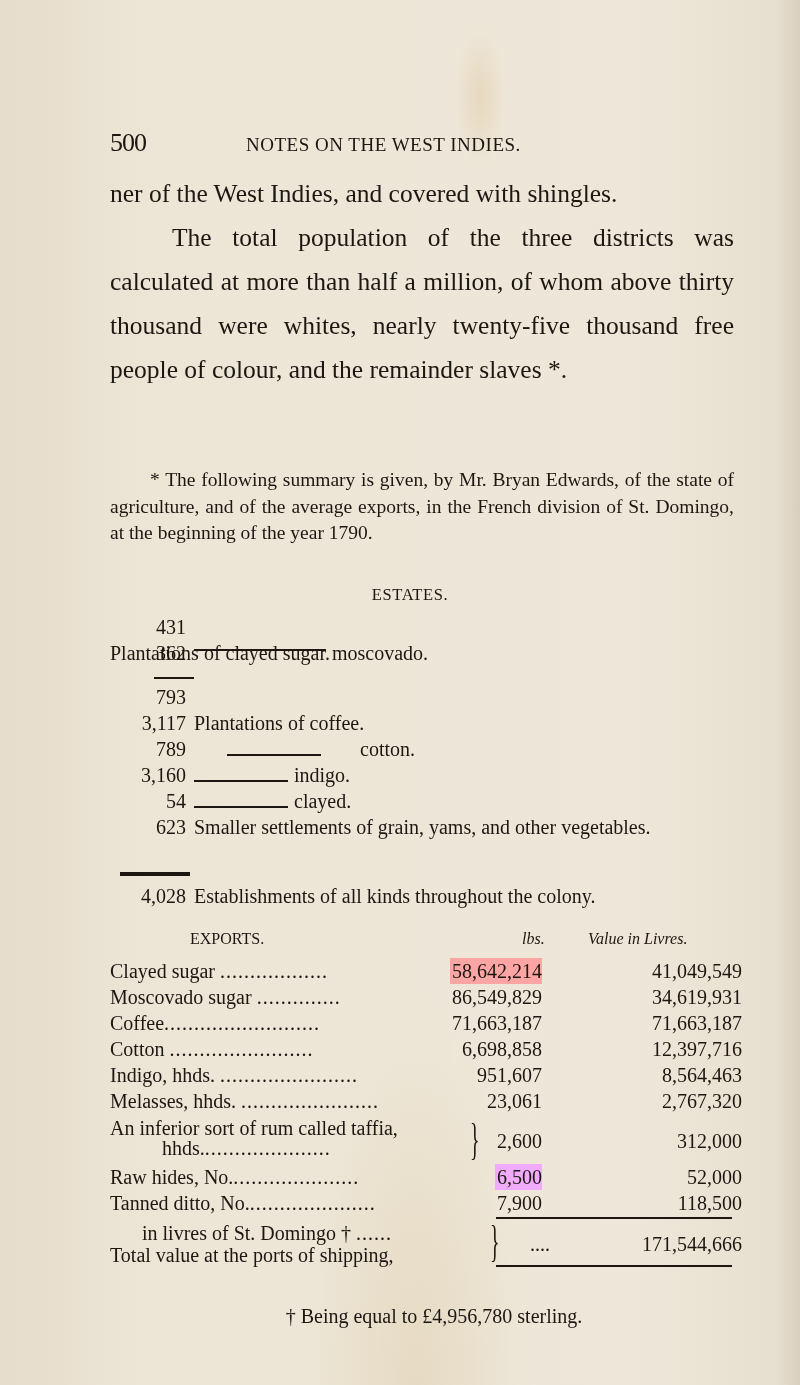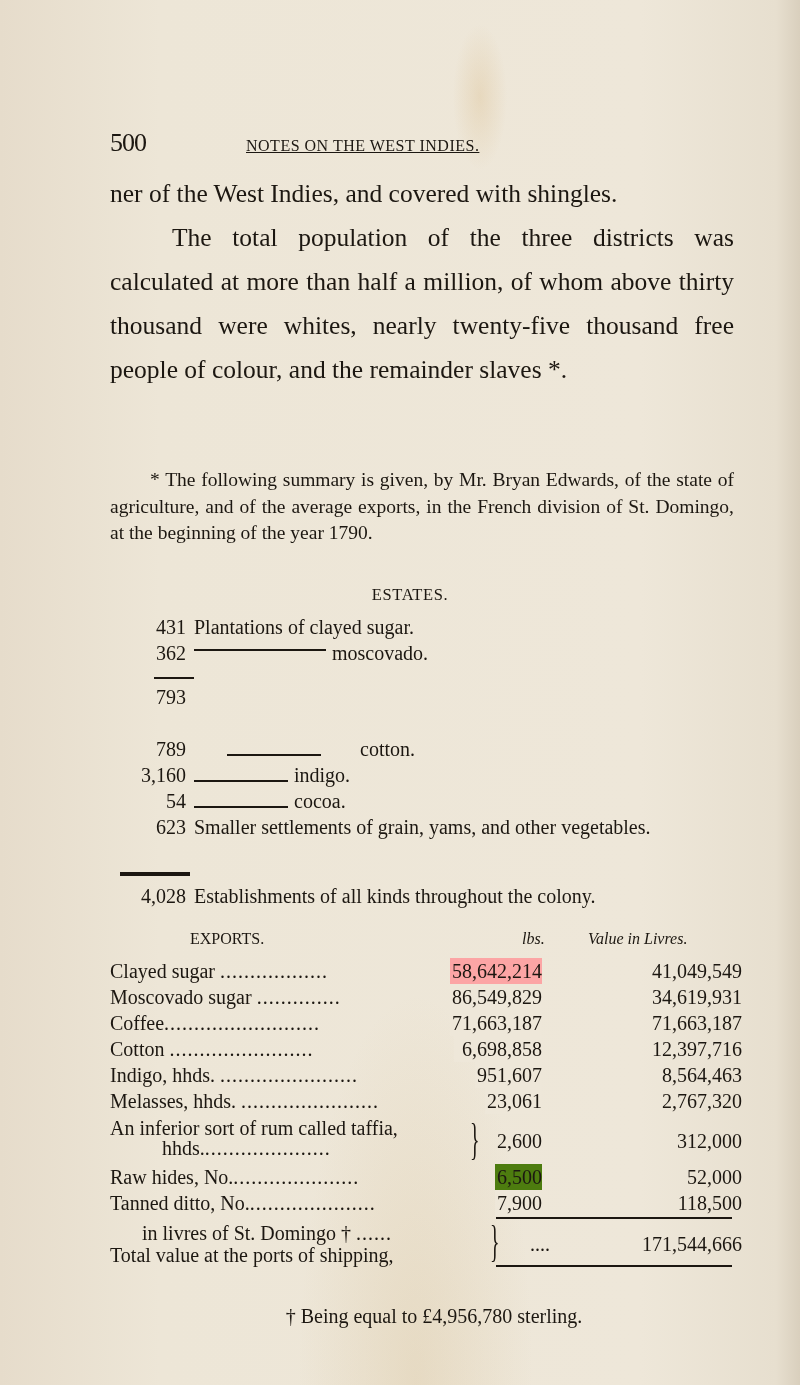--- a/index.html
+++ b/index.html
@@ -12,21 +12,21 @@
         linear-gradient(90deg, #e6dccb 0%, #ede6d7 20%, #eee7d9 80%, #e7dfcf 97%, #d9cfbd 100%);
       font-family: "Liberation Serif", "DejaVu Serif", serif;
       color: #1c1711;
     }
     .page { position: absolute; left: 0; top: 0; width: 800px; height: 1385px; }
     .running-head {
       position: absolute; left: 110px; top: 128px; width: 500px;
       font-size: 23px; display: flex; align-items: baseline;
     }
     .running-head .pnum { font-size: 26px; width: 136px; letter-spacing: -1px; }
-    .running-head .title { font-size: 16px; letter-spacing: 0.5px; text-decoration: underline; }
+    .running-head .title { font-size: 19px; letter-spacing: 0.5px; }
     .body-text {
       position: absolute; left: 110px; top: 172px; width: 624px;
       font-size: 25.5px; line-height: 44px; text-align: justify;
     }
     .body-text p { margin: 0; }
     .body-text .indent { text-indent: 62px; }
     .footnote {
       position: absolute; left: 110px; top: 467px; width: 624px;
       font-size: 19.5px; line-height: 26.5px; text-align: justify;
     }
@@ -68,47 +68,51 @@
     <p>ner of the West Indies, and covered with shingles.</p>
     <p class="indent">The total population of the three districts was calculated at more than half a million, of whom above thirty thousand were whites, nearly twenty-five thousand free people of colour, and the remainder slaves *.</p>
   </div>
 
   <div class="footnote">
     <p>* The following summary is given, by Mr. Bryan Edwards, of the state of agriculture, and of the average exports, in the French division of St. Domingo, at the beginning of the year 1790.</p>
   </div>
 
   <div class="estates-title">ESTATES.</div>
 
-  <div class="estate-row" style="top:614px;">
+  <div class="estate-row" style="top:614px;flex-direction:column;">
     <span class="num">431</span>
     <span>Plantations of clayed sugar.</span>
   </div>
   <div class="estate-row" style="top:640px;align-items:center;">
     <span class="num">362</span>
     <span class="dash" style="width:132px;"></span>
     <span>moscovado.</span>
   </div>
   <div class="rule" style="left:154px; top:677px; width:40px;"></div>
   <div class="estate-row" style="top:684px;">
     <span class="num">793</span>
+  </div>
+  <div class="estate-row" style="top:710px;">
+    <span class="num">3,117</span>
+    <span>Plantations of coffee.</span>
   </div>
   <div class="estate-row" style="top:736px;gap:33px;">
     <span class="num">789</span>
     <span class="dash" style="width:94px;"></span>
     <span>cotton.</span>
   </div>
   <div class="estate-row" style="top:762px;">
     <span class="num">3,160</span>
     <span class="dash" style="width:94px;"></span>
     <span>indigo.</span>
   </div>
   <div class="estate-row" style="top:788px;">
     <span class="num">54</span>
     <span class="dash" style="width:94px;"></span>
-    <span>cocoa.</span>
+    <span>clayed.</span>
   </div>
   <div class="estate-row" style="top:814px; align-items:flex-start;">
     <span class="num">623</span>
     <span style="width:530px; text-indent:0; padding-left:0;">
       <span style="display:block; padding-left:0; text-indent:0; margin-left:0; width:530px; text-align:justify;">Smaller settlements of grain, yams, and other vegetables.</span>
     </span>
   </div>
   <div class="rule" style="left:120px; top:872px; width:70px; height:4px;"></div>
   <div class="estate-row" style="top:883px;">
     <span class="num">4,028</span>
@@ -155,21 +159,21 @@
       <span class="label" style="line-height:20px;">
         <span>An inferior sort of rum called taffia,</span><br>
         <span style="padding-left:52px;">hhds.</span><span class="dots">.....................</span>
       </span>
       <span class="brace" style="left:360px; top:0;">}</span>
       <span class="lbs" style="top:10px;">2,600</span>
       <span class="val" style="top:10px;">312,000</span>
     </div>
     <div class="ex-row">
       <span class="label"><span>Raw hides, No.</span><span class="dots">.....................</span></span>
-      <span class="lbs" style="background:#4d7c0f; padding-left:2px;">6,500</span>
+      <span class="lbs" style="background:#f0abfc; padding-left:2px;">6,500</span>
       <span class="val">52,000</span>
     </div>
     <div class="ex-row">
       <span class="label"><span>Tanned ditto, No.</span><span class="dots">.....................</span></span>
       <span class="lbs" style="background:#eee7d9; padding-left:2px;">7,900</span>
       <span class="val">118,500</span>
     </div>
   </div>
 
   <div class="rule" style="left:496px; top:1217px; width:236px; height:1.5px;"></div>

